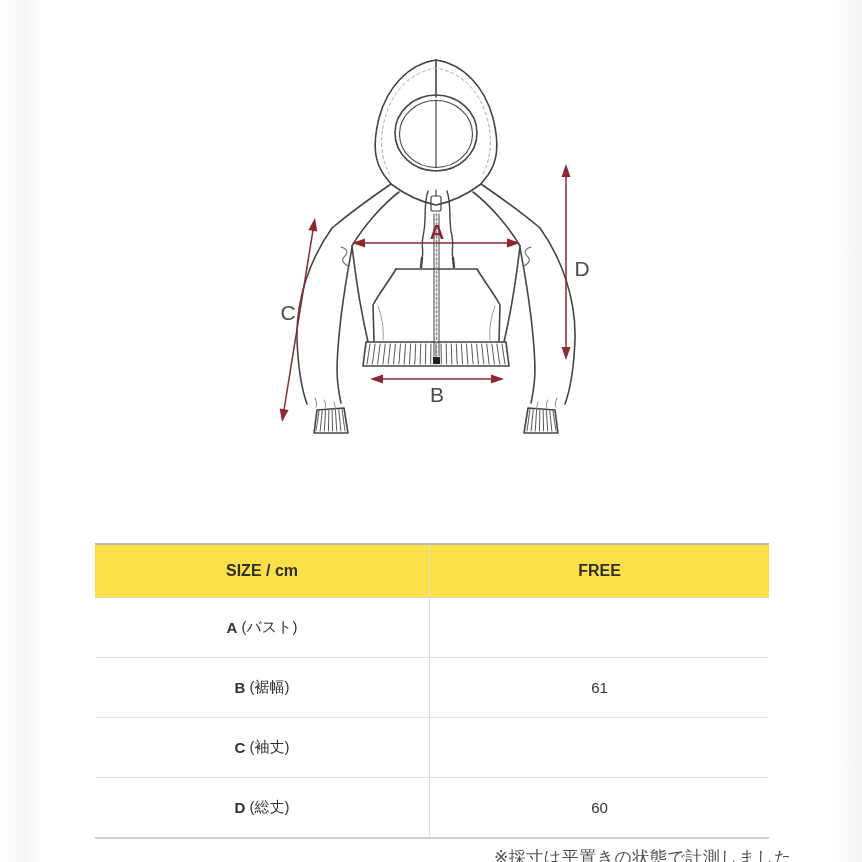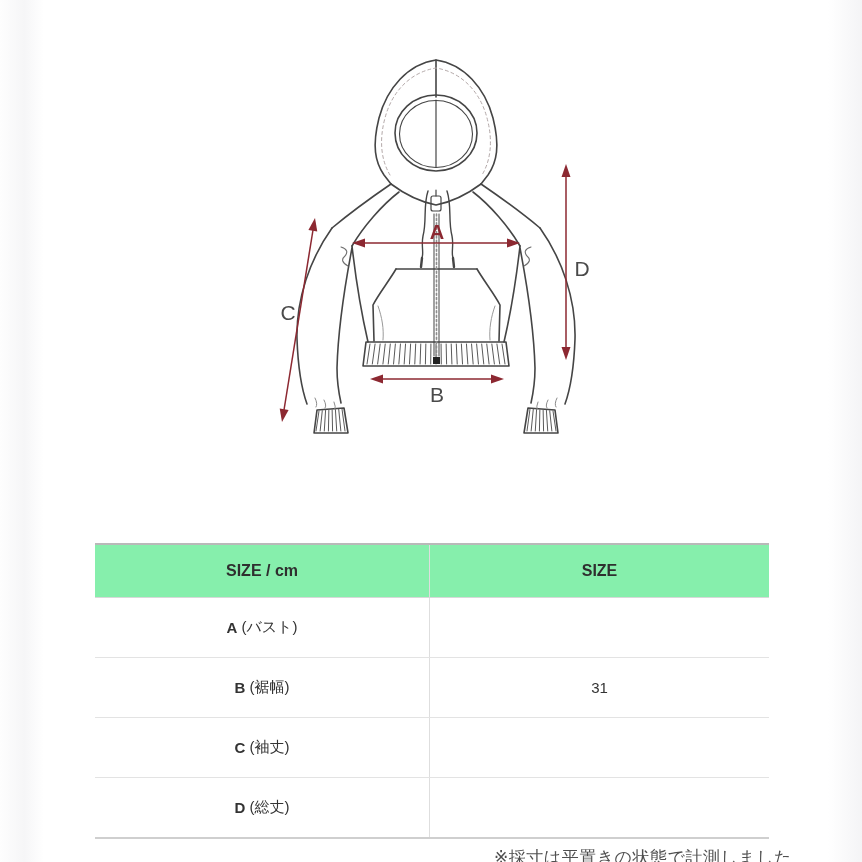--- a/index.html
+++ b/index.html
@@ -11,21 +11,21 @@
   .edge-left{position:absolute;top:0;left:0;width:44px;height:100%;
       background:linear-gradient(90deg,#fdfdfd 0%,#f2f2f4 55%,#ffffff 100%);opacity:.7;}
   .diagram{position:absolute;left:0;top:0;}
 
   
   .size-table{position:absolute;left:95px;top:543px;width:674px;
       border-top:2px solid #b9b9b9;border-bottom:2px solid #cfcfcf;}
   .tbl-row{display:flex;align-items:center;height:59px;border-bottom:1px solid #e3e3e3;
       font-size:15px;color:#333;}
   .tbl-row:last-child{border-bottom:none;}
-  .tbl-header{height:52px;background:#86efac;border-bottom:1px solid #d8d8d8;
+  .tbl-header{height:52px;background:#fde047;border-bottom:1px solid #d8d8d8;
       font-weight:bold;font-size:16px;color:#2f2f2f;}
   .cell-l{width:335px;box-sizing:border-box;border-right:1px solid #dedede;
       display:flex;justify-content:center;align-items:center;height:100%;}
   .cell-r{flex:1;display:flex;justify-content:center;align-items:center;height:100%;}
   .row-letter{font-weight:bold;margin-right:4px;}
   .footnote{position:absolute;left:494px;top:846px;font-size:17px;color:#4f4f4f;
       letter-spacing:.5px;white-space:nowrap;}
 </style>
 </head>
 <body>
@@ -183,47 +183,48 @@
       <text x="437" y="239" font-size="20" font-weight="bold" fill="#8c2831">A</text>
       <text x="437" y="402" font-size="21" fill="#4a4a4a">B</text>
       <text x="288" y="320" font-size="21" fill="#4a4a4a">C</text>
       <text x="582" y="276" font-size="21" fill="#4a4a4a">D</text>
     </g>
   </svg>
 
   <div class="size-table">
     <div class="tbl-row tbl-header">
       <div class="cell-l">SIZE / cm</div>
-      <div class="cell-r">SIZE</div>
+      <div class="cell-r">FREE</div>
     </div>
 
     <div class="tbl-row">
       <div class="cell-l">
         <span class="row-letter">A</span>
         <span>(バスト)</span>
       </div>
     </div>
 
     <div class="tbl-row">
       <div class="cell-l">
         <span class="row-letter">B</span>
         <span>(裾幅)</span>
       </div>
-      <div class="cell-r">31</div>
+      <div class="cell-r">61</div>
     </div>
 
     <div class="tbl-row">
       <div class="cell-l">
         <span class="row-letter">C</span>
         <span>(袖丈)</span>
       </div>
     </div>
 
     <div class="tbl-row">
       <div class="cell-l">
         <span class="row-letter">D</span>
         <span>(総丈)</span>
       </div>
+      <div class="cell-r">60</div>
     </div>
   </div>
 
   <div class="footnote">※採寸は平置きの状態で計測しました</div>
 </div>
 
 </body></html>

